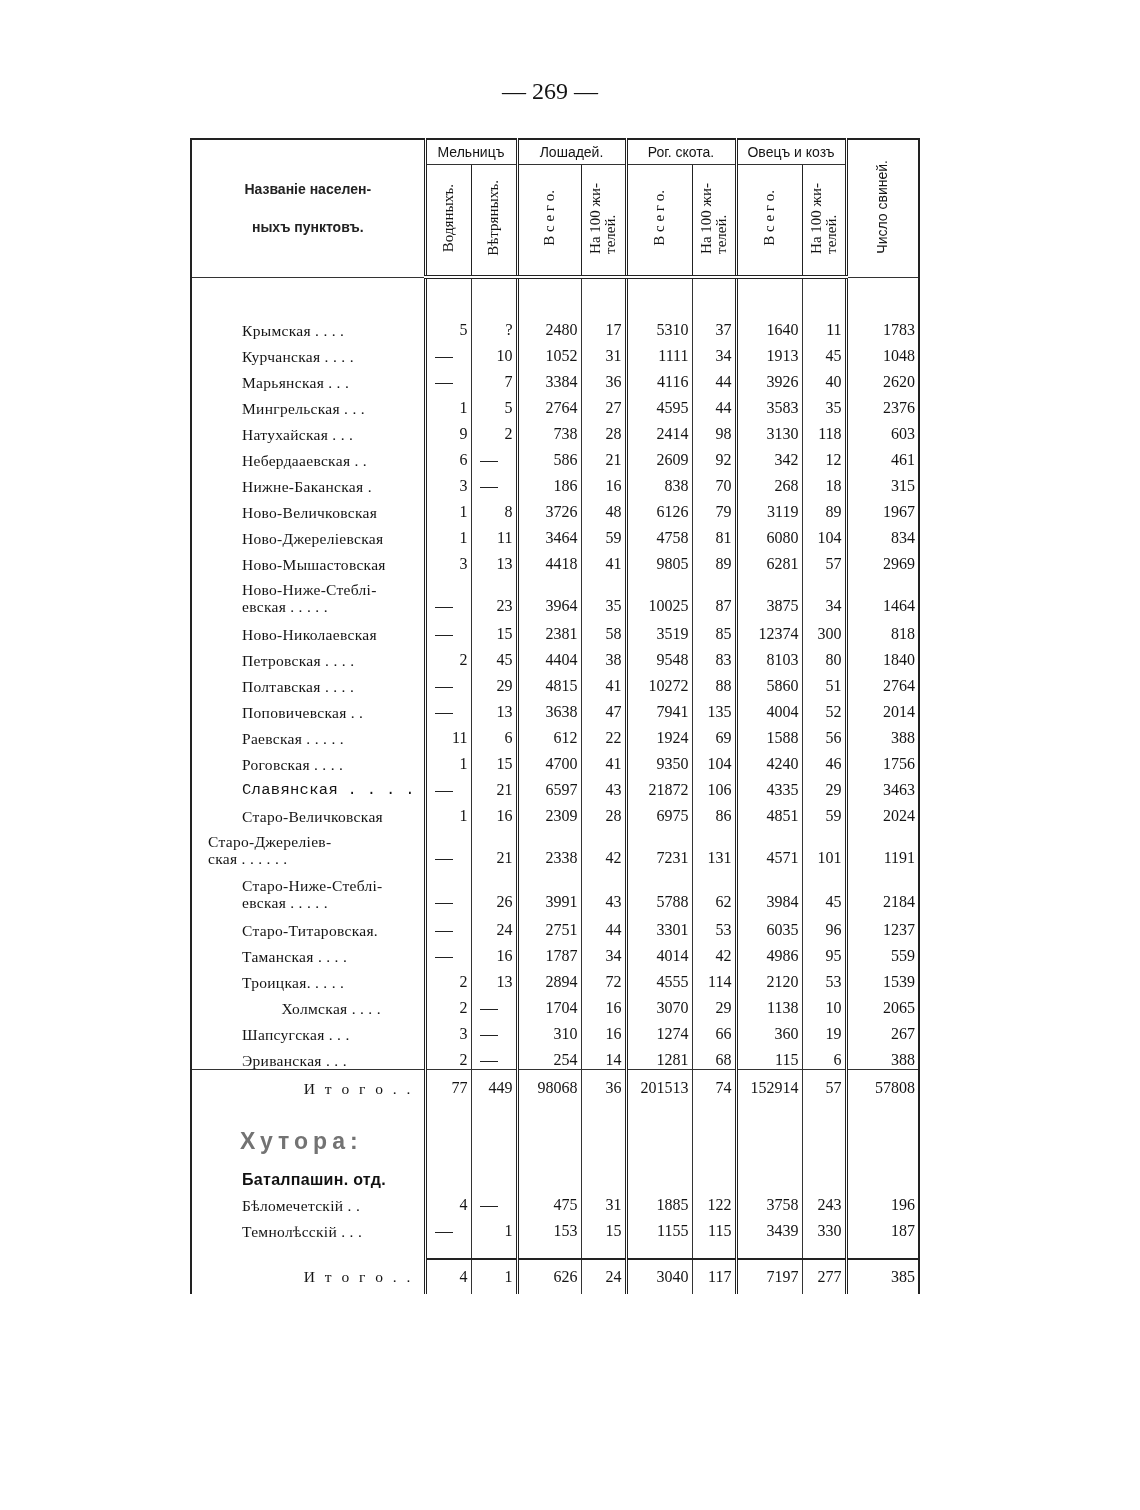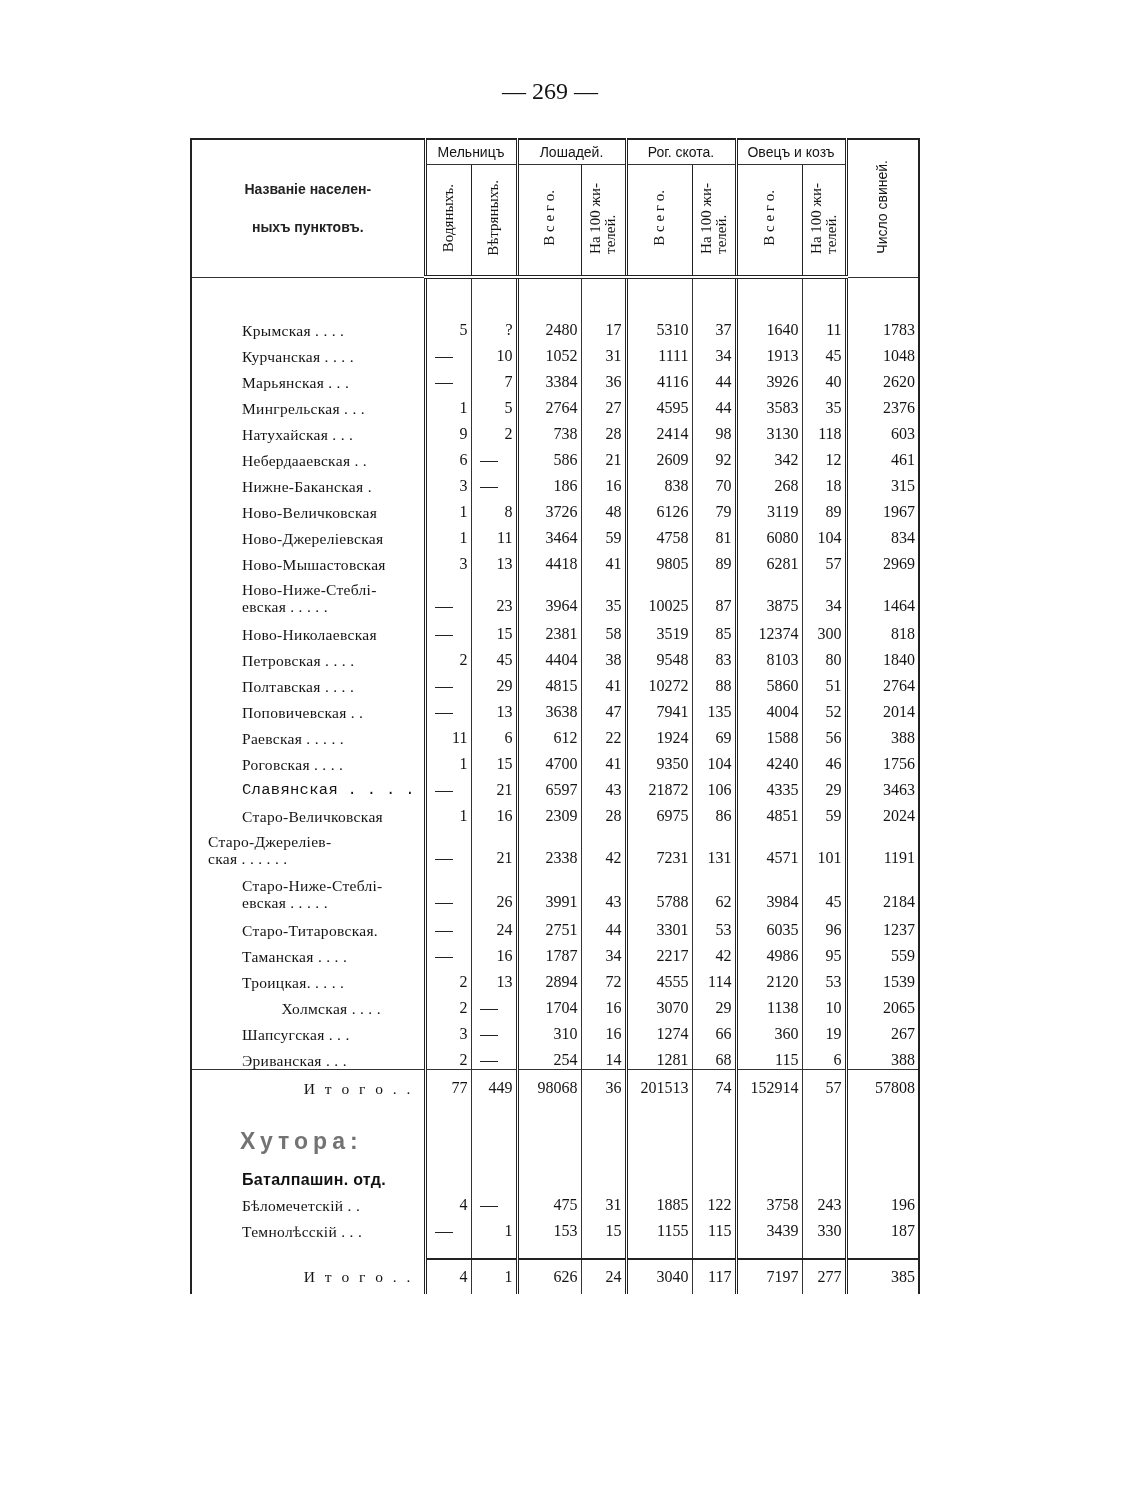--- a/index.html
+++ b/index.html
@@ -404,21 +404,21 @@
           <td class="dbl">6035</td>
           <td class="">96</td>
           <td class="dbl last">1237</td>
         </tr>
         <tr>
           <td class="name" style="white-space: pre-line;">Таманская . . . .</td>
           <td class="dbl center"><span class="dash"></span></td>
           <td class="">16</td>
           <td class="dbl">1787</td>
           <td class="">34</td>
-          <td class="dbl">2217</td>
+          <td class="dbl">4014</td>
           <td class="">42</td>
           <td class="dbl">4986</td>
           <td class="">95</td>
           <td class="dbl last">559</td>
         </tr>
         <tr>
           <td class="name" style="white-space: pre-line;">Троицкая. . . . .</td>
           <td class="dbl">2</td>
           <td class="">13</td>
           <td class="dbl">2894</td>

